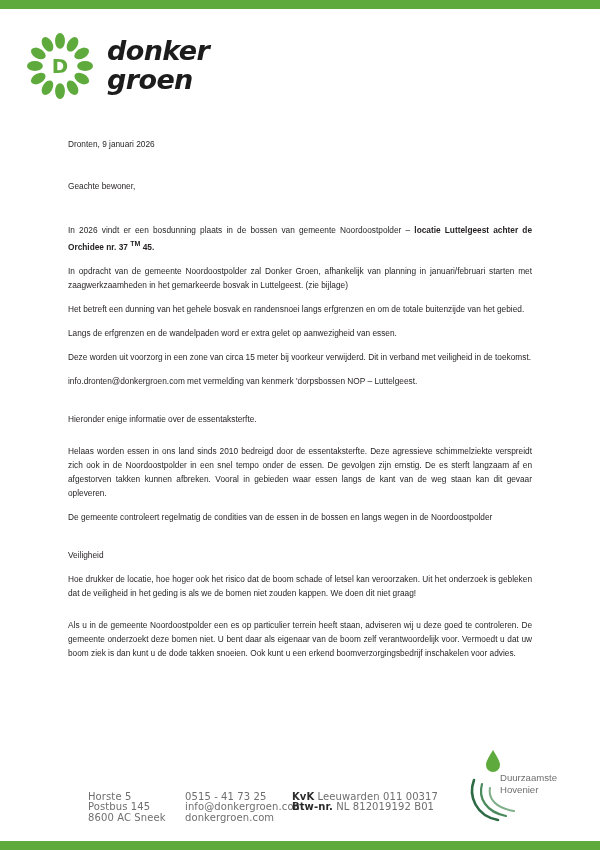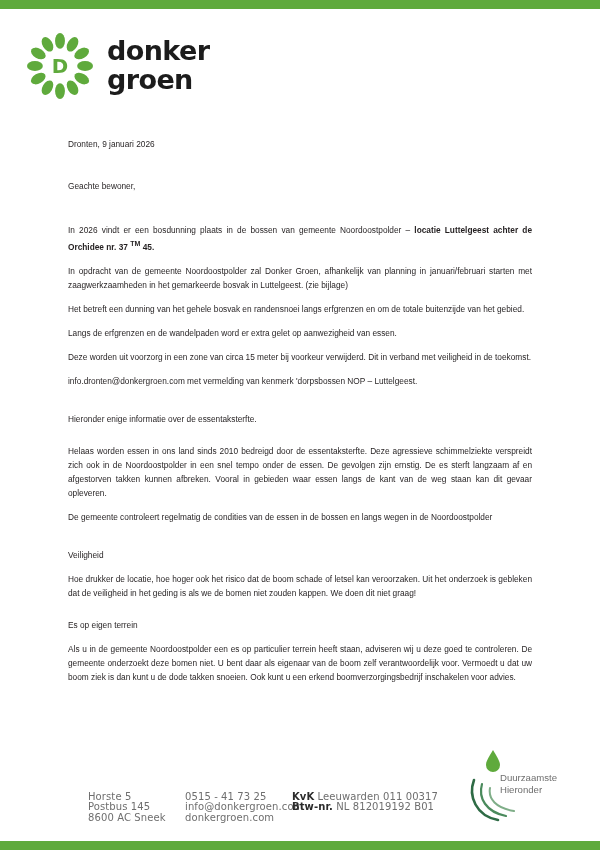--- a/index.html
+++ b/index.html
@@ -53,20 +53,21 @@
     position: relative;
   }
   .logo-mark svg { display: block; width: 66px; height: 66px; }
   .logo-word {
     font-family: "DejaVu Sans", sans-serif;
     font-weight: bold;
     font-size: 27px;
     line-height: 1.06;
     letter-spacing: -0.6px;
     color: #1c1c1c;
+    font-style: italic;
   }
   .logo-word span { display: block; }
 
   
   .letter {
     position: absolute;
     left: 68px;
     top: 137px;
     width: 464px;
   }
@@ -207,21 +208,20 @@
     <p>De gemeente controleert regelmatig de condities van de essen in de bossen en langs wegen in de Noordoostpolder</p>
 
     <div class="gap-lg"></div>
 
     <p class="sub-head">Veiligheid</p>
 
     <p>Hoe drukker de locatie, hoe hoger ook het risico dat de boom schade of letsel kan veroorzaken. Uit het onderzoek is gebleken dat  de veiligheid in het geding is als we de bomen niet zouden kappen. We doen dit niet graag!</p>
 
     <div class="gap-md"></div>
 
-    <p class="sub-head">Es op eigen terrein</p>
 
     <p>Als u in de gemeente Noordoostpolder een es op particulier terrein heeft staan, adviseren wij u deze goed te controleren. De gemeente onderzoekt deze bomen niet. U bent daar als eigenaar van de boom zelf verantwoordelijk voor. Vermoedt u dat uw boom ziek is dan kunt u de dode takken snoeien. Ook kunt u een erkend boomverzorgingsbedrijf inschakelen voor advies.</p>
 
   </div>
 
   <div class="footer">
     <div class="fcol fcol-1">
       <div>Horste 5</div>
       <div>Postbus 145</div>
       <div>8600 AC  Sneek</div>
@@ -239,17 +239,17 @@
 
   <div class="badge">
     <svg width="108" height="78" viewBox="0 0 108 78" xmlns="http://www.w3.org/2000/svg" aria-hidden="true">
       <path d="M29 2 C33 9, 36 13, 36 17 a7 7 0 0 1 -14 0 C22 13, 25 9, 29 2 Z" fill="#5faa3c"></path>
       <path d="M10 32 C4 48, 12 68, 34 72" fill="none" stroke="#2e6b45" stroke-width="2.6" stroke-linecap="round"></path>
       <path d="M18 36 C14 50, 22 64, 42 68" fill="none" stroke="#4a8a5c" stroke-width="2.2" stroke-linecap="round"></path>
       <path d="M26 40 C24 51, 32 60, 50 63" fill="none" stroke="#7fae88" stroke-width="2" stroke-linecap="round"></path>
     </svg>
     <div class="badge-text">
       <span>Duurzaamste</span>
-      <span>Hieronder</span>
+      <span>Hovenier</span>
     </div>
   </div>
 
 </div>
 
 </body></html>

